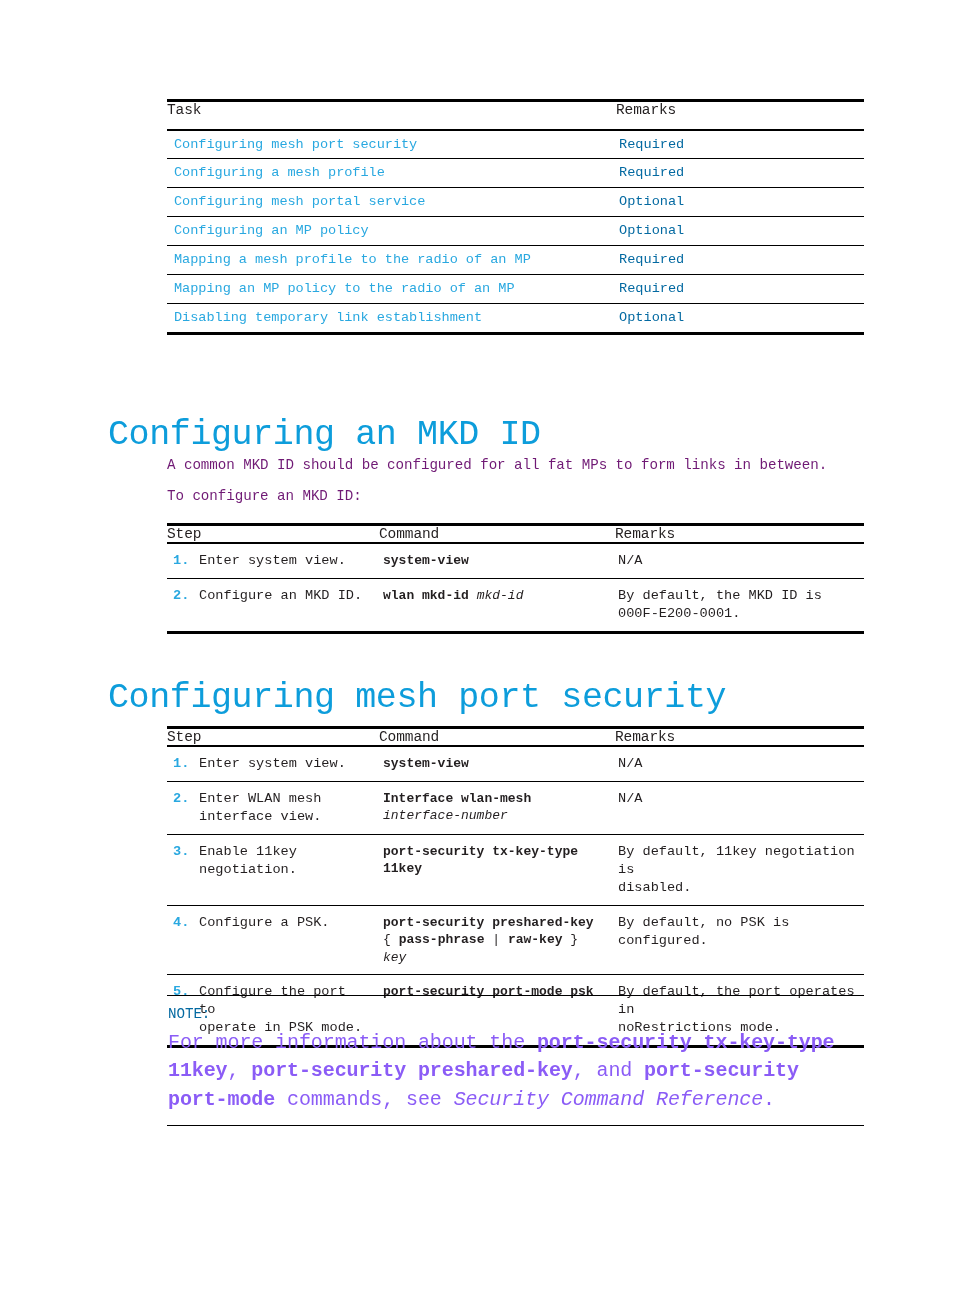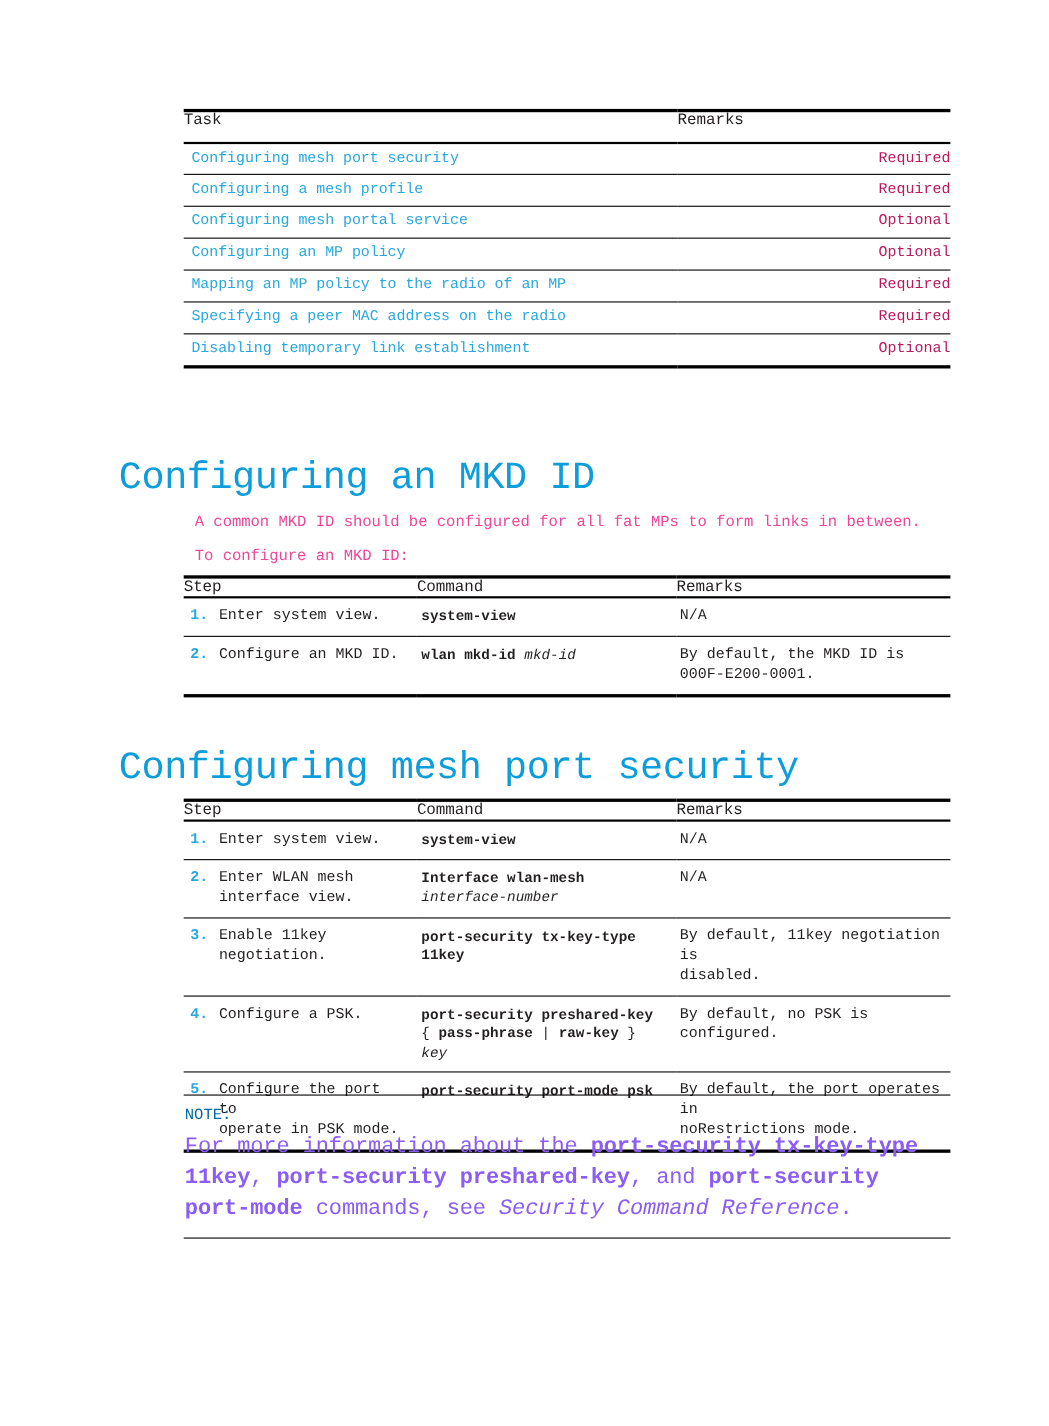--- a/index.html
+++ b/index.html
@@ -65,23 +65,22 @@
   #task-table td.link-cell {
     padding: 5px 0 5px 7px;
     font-size: 13.6px;
     color: #29a8e0;
     letter-spacing: -0.05px;
     line-height: 1.3;
   }
   #task-table td.plain-cell {
     padding: 5px 0 5px 3px;
     font-size: 13.6px;
-    color: #be185d;
+    color: #0369a1;
     line-height: 1.3;
-    text-align: right;
   }
   #task-table tr { height: 29px; }
 
   
   h1.sec {
     position: absolute;
     left: 88px;
     margin: 16px;
     padding: 0;
     font-size: 35px;
@@ -91,24 +90,24 @@
     line-height: 1.05;
     white-space: nowrap;
   }
   #h-mkd { top: 401px; }
   #h-mesh { top: 664px; }
 
   
   p.body {
     position: absolute;
     left: 163px;
-    margin: 10px;
+    margin: 0;
     padding: 0;
     font-size: 14.2px;
-    color: #ec4899;
+    color: #701a75;
     letter-spacing: -0.05px;
     line-height: 1.35;
     white-space: nowrap;
   }
   #p-mkd-1 { top: 456px; }
   #p-mkd-2 { top: 487px; }
 
   
   .steptbl col.c-step { width: 212px; }
   .steptbl col.c-cmd  { width: 236px; }
@@ -218,25 +217,25 @@
       </tr>
       <tr class="rule-row">
         <td class="link-cell">Configuring mesh portal service</td>
         <td class="plain-cell">Optional</td>
       </tr>
       <tr class="rule-row">
         <td class="link-cell">Configuring an MP policy</td>
         <td class="plain-cell">Optional</td>
       </tr>
       <tr class="rule-row">
+        <td class="link-cell">Mapping a mesh profile to the radio of an MP</td>
+        <td class="plain-cell">Required</td>
+      </tr>
+      <tr class="rule-row">
         <td class="link-cell">Mapping an MP policy to the radio of an MP</td>
-        <td class="plain-cell">Required</td>
-      </tr>
-      <tr class="rule-row">
-        <td class="link-cell">Specifying a peer MAC address on the radio</td>
         <td class="plain-cell">Required</td>
       </tr>
       <tr class="rule-bottom">
         <td class="link-cell">Disabling temporary link establishment</td>
         <td class="plain-cell">Optional</td>
       </tr>
     </tbody>
   </table>
 
   <h1 class="sec" id="h-mkd">Configuring an MKD ID</h1>

